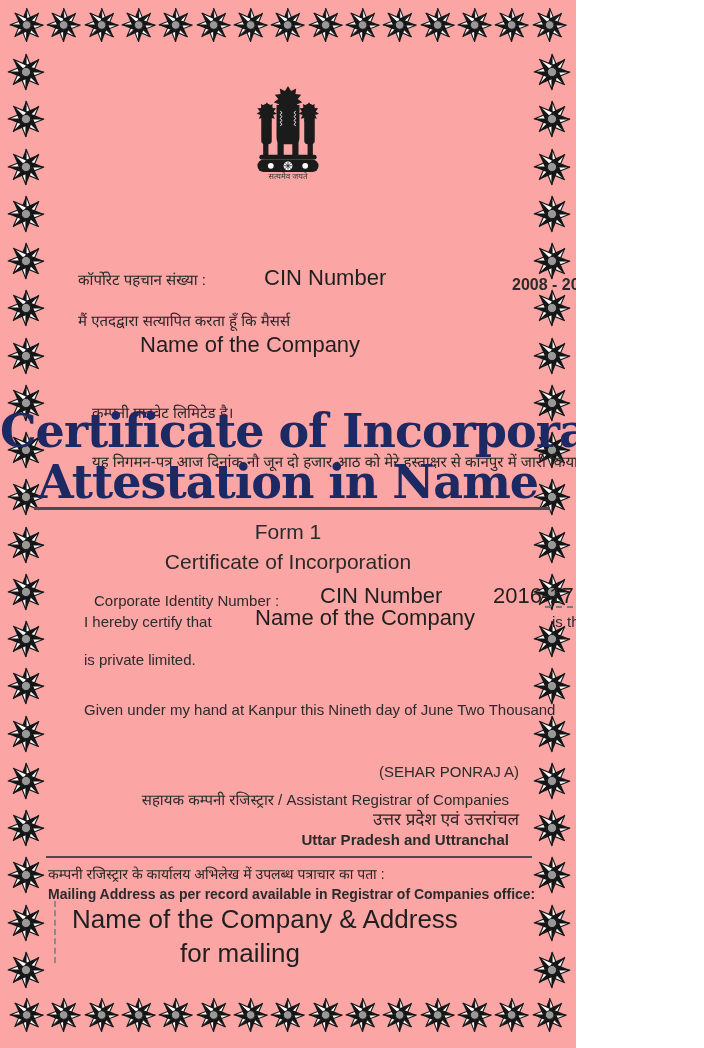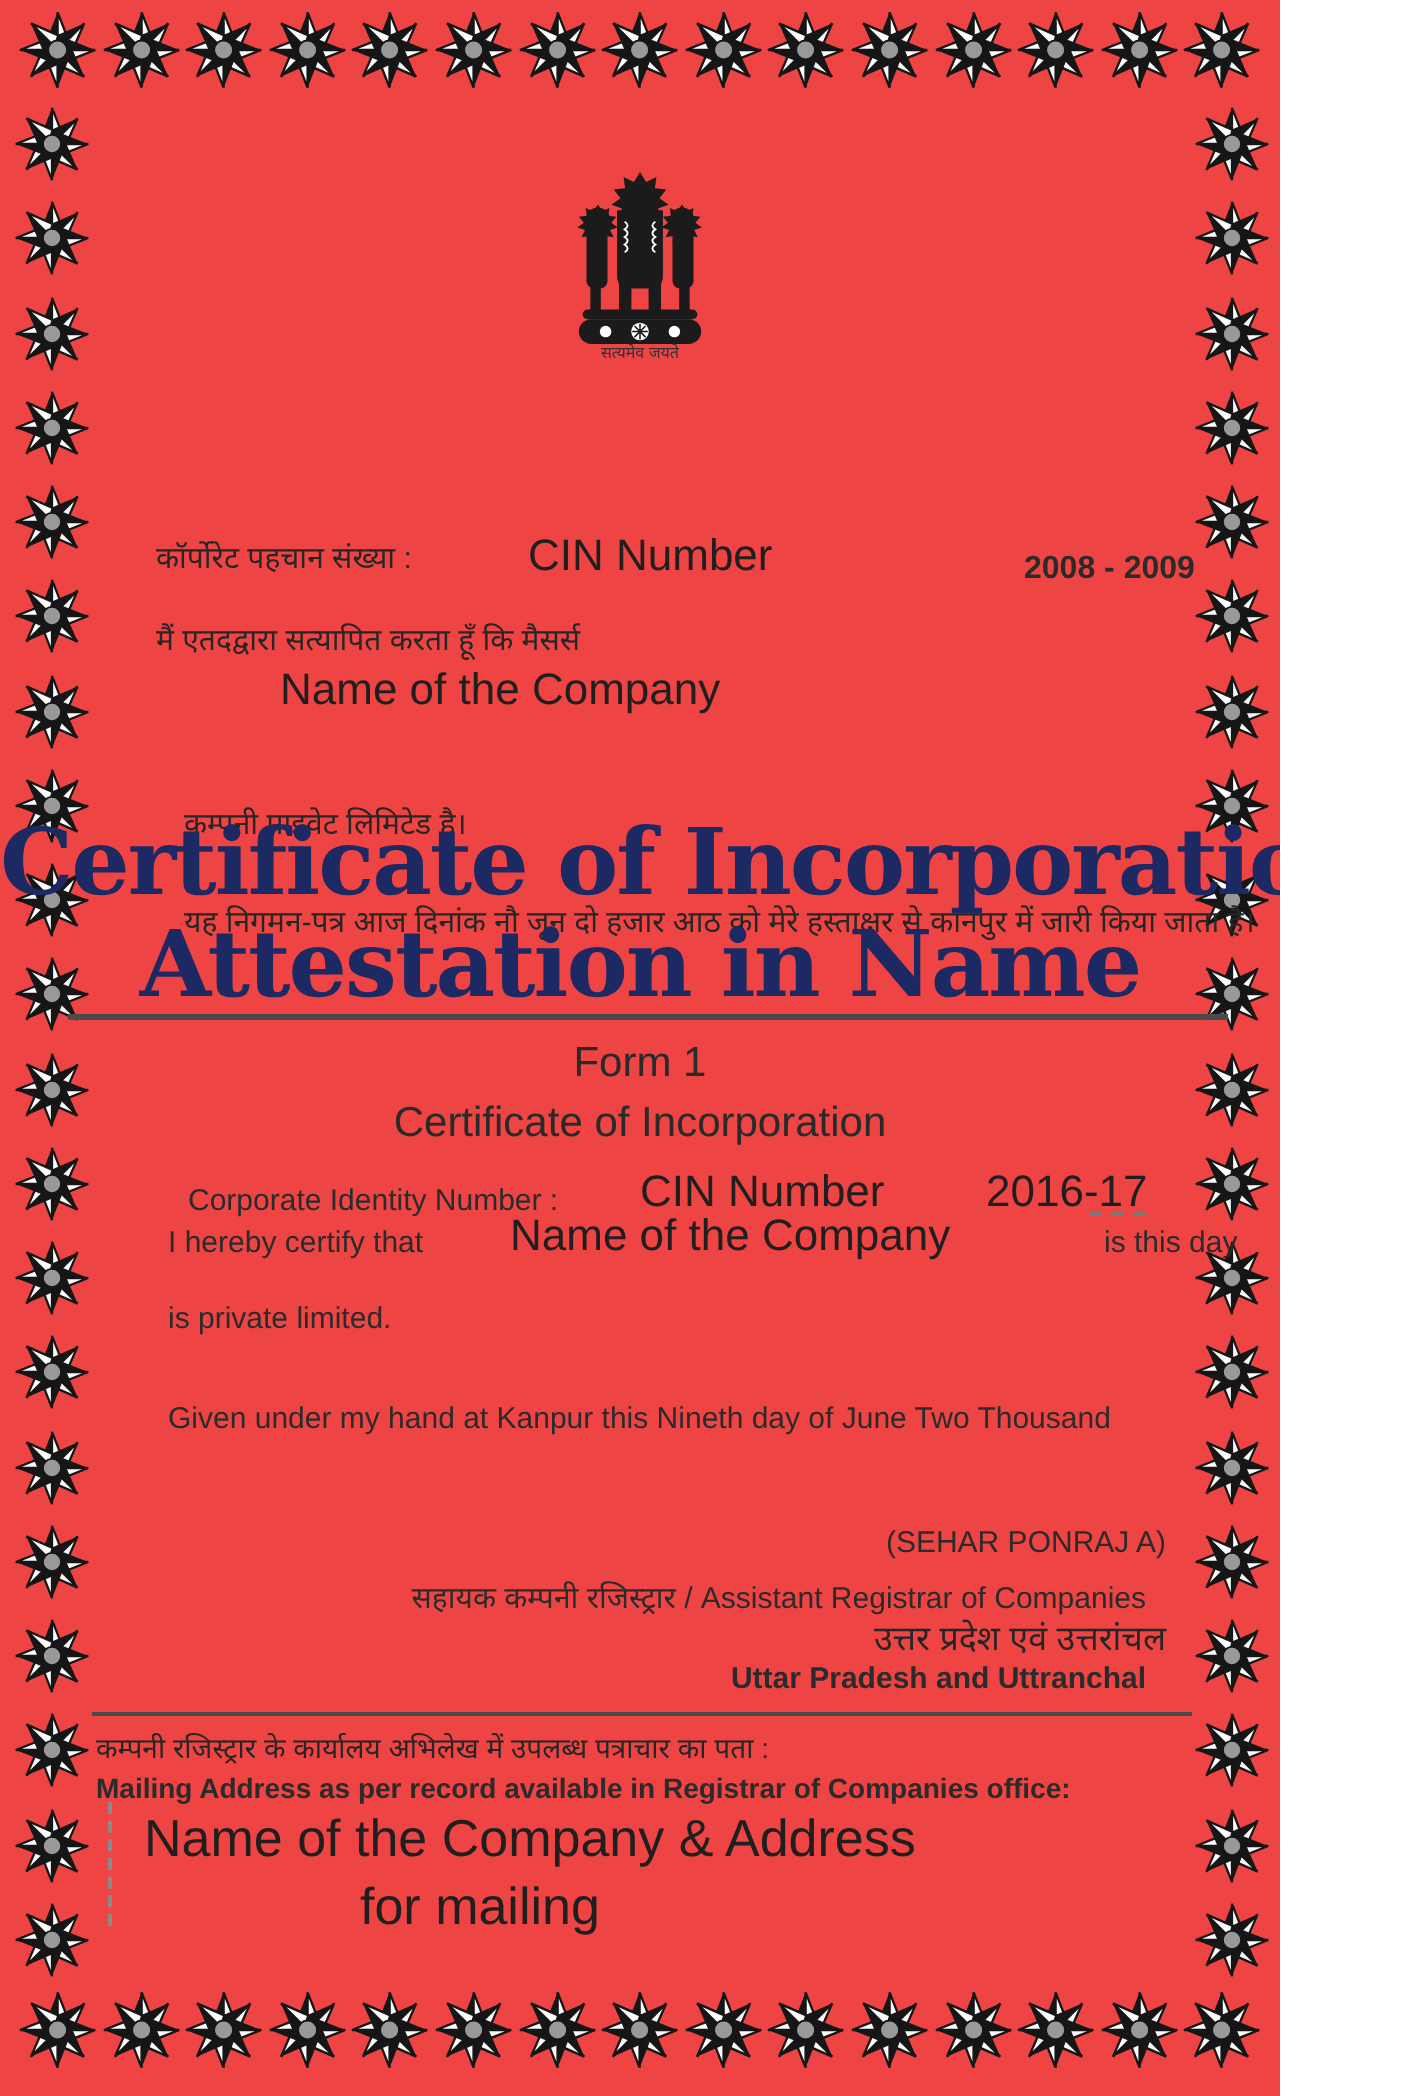--- a/index.html
+++ b/index.html
@@ -1,16 +1,16 @@
 <!DOCTYPE html>
 <html><head>
 <meta charset="utf-8">
 <style>
   html,body{margin:0;padding:0;background:#fff;}
-  .page{position:relative;width:640px;height:1048px;background:#ef4444;overflow:hidden;
+  .page{position:relative;width:576px;height:1048px;background:#fca5a5;overflow:hidden;
         font-family:"Liberation Sans",sans-serif;color:#2b2b2b;}
   .abs{position:absolute;line-height:1;white-space:nowrap;}
   .center{left:0;right:0;text-align:center;}
   
   .b-row{position:absolute;left:8px;right:8px;display:flex;justify-content:space-between;z-index:1;}
   .b-top{top:4px;}
   .b-bottom{bottom:12px;}
   .b-col{position:absolute;top:52px;bottom:58px;display:flex;flex-direction:column;justify-content:space-between;z-index:1;}
   .b-left{left:6px;}
   .b-right{right:4px;}

